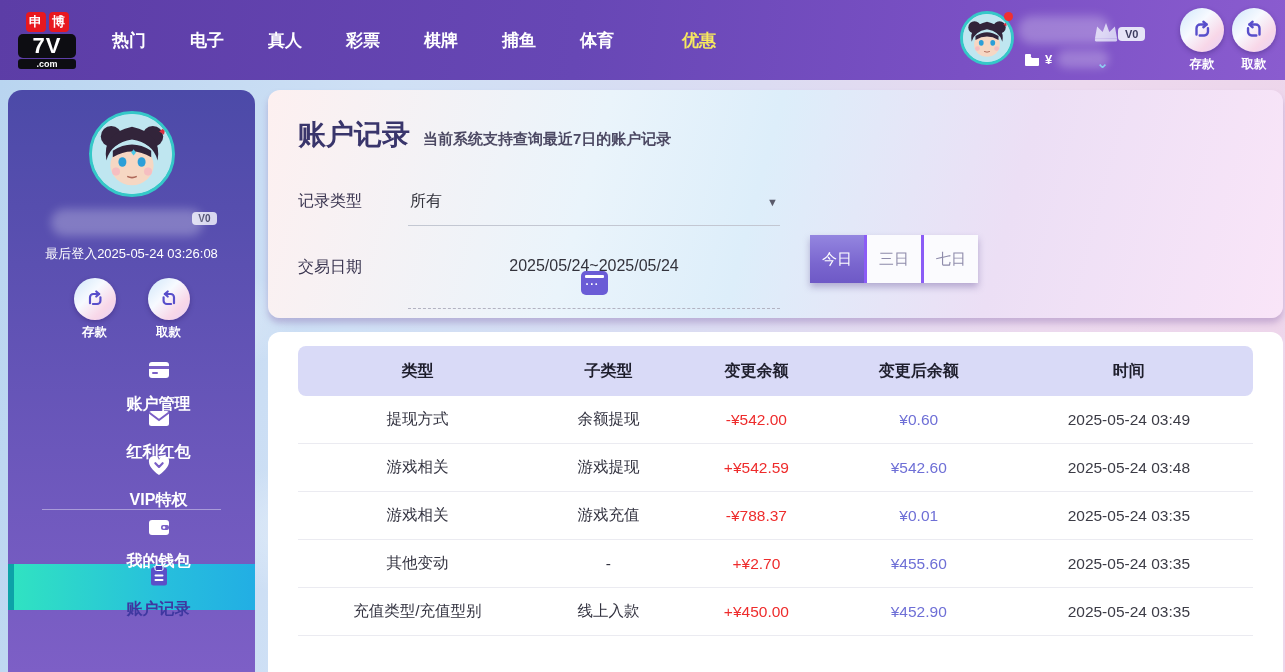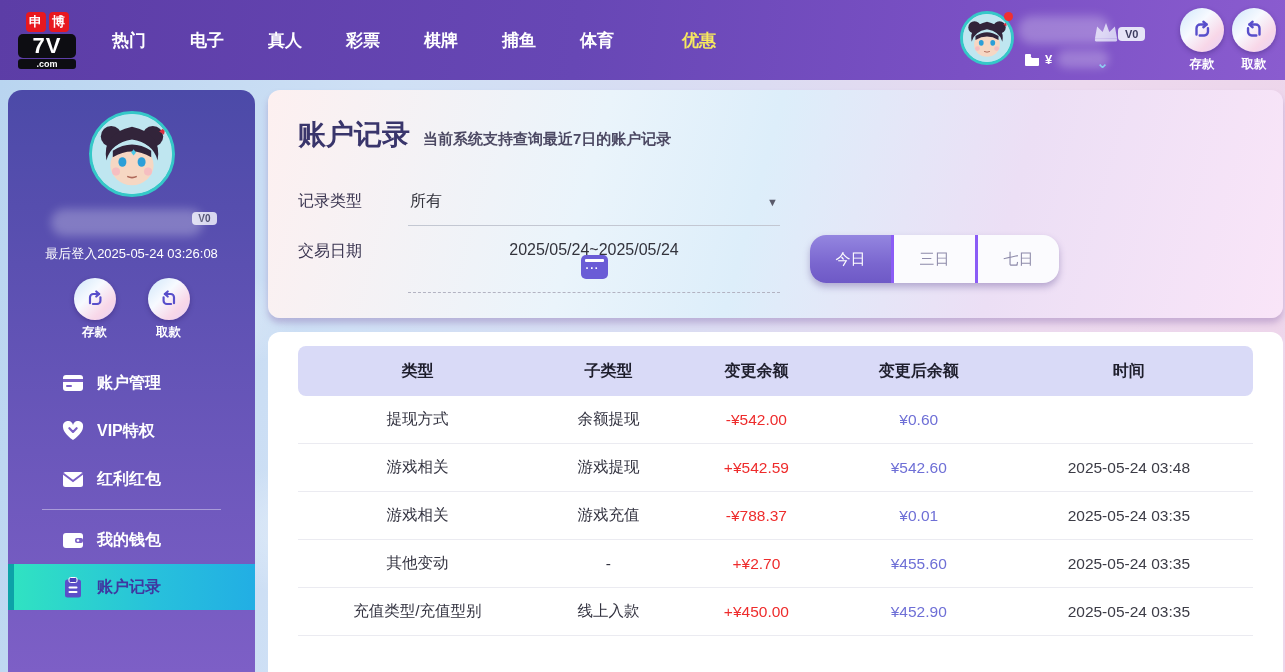--- a/index.html
+++ b/index.html
@@ -64,49 +64,49 @@
   .sb-name-wrap { position:relative; margin-top:12px; width:170px; height:28px; }
   .sb-vip-badge { position:absolute; right:0; top:3px; background:#d8d7ef; color:#4b4b6e; font-size:10px;
     font-weight:bold; padding:1px 6px; border-radius:4px; }
   .sb-name-blob { position:absolute; left:4px; top:0; width:152px; height:27px; }
   .sb-login { margin-top:8px; color:#fff; font-size:13px; }
   .sb-actions { margin-top:15px; display:flex; gap:22px; }
   .sb-action { width:52px; text-align:center; }
   .sb-action .round-btn { width:42px; height:42px; margin:0 auto; }
   .sb-menu { margin-top:18px; width:100%; }
   .sb-item { height:48px; display:flex; align-items:center; gap:13px; padding-left:54px;
-    color:#fff; font-size:16px; font-weight:bold; cursor:pointer; }
+    color:#fff; font-size:16px; font-weight:bold; cursor:pointer;flex-direction:column; }
   .sb-item .sb-icon { width:22px; height:22px; display:flex; align-items:center; justify-content:center; flex:none; }
   .sb-divider { height:1px; background:rgba(255,255,255,.4); margin:6px 34px; }
   .sb-item.active { background:linear-gradient(90deg,#30e2c2 0%,#27c0dc 60%,#22aee4 100%);
     border-left:6px solid #0da2a8; padding-left:48px; color:#3f37a0; height:46px; }
 
   
   .main { position:absolute; left:268px; top:10px; width:1015px; height:582px; z-index:5; }
   .filter-panel { position:relative; height:228px; border-radius:12px;
     background:linear-gradient(105deg,#fdf0f0 0%,#eaf4fb 32%,#ddeefa 48%,#ecdff5 72%,#f9e5f8 100%);
     box-shadow:0 5px 6px rgba(130,95,165,.35); padding:26px 30px; }
   .title-row { display:flex; align-items:baseline; gap:13px; }
   .page-title { font-size:28px; font-weight:bold; color:#39356b; }
   .page-subtitle { font-size:15px; font-weight:bold; color:#4c4963; }
   .filter-row { position:absolute; left:30px; display:flex; align-items:flex-start;justify-content:space-between; }
-  .filter-row1 { top:98px; } .filter-row2 { top:148px; }
+  .filter-row1 { top:98px; } .filter-row2 { top:164px; }
   .filter-label { width:110px; font-size:16px; color:#3a3550; padding-top:3px; }
   .filter-field { width:372px; display:flex; justify-content:space-between; align-items:center;
     padding:3px 2px 13px 2px; cursor:pointer; }
   .field-solid { border-bottom:1px solid #c3c7d2; }
   .field-dashed { border-bottom:1px dashed #b3b3c2;flex-direction:column; }
   .filter-value { font-size:16px; color:#33333c; }
   .caret-down { color:#5a5a6a; font-size:11px; }
   .cal-icon { width:27px; height:24px; background:#6a5cd6; border-radius:5px; position:relative; margin-top:-4px; }
   .cal-icon::before { content:""; position:absolute; top:4px; left:4px; right:4px; height:3px; background:#fff; border-radius:1px; }
   .cal-icon::after { content:"···\A···"; white-space:pre; position:absolute; top:3px; left:5px; color:#fff;
     font-size:11px; font-weight:bold; line-height:7px; letter-spacing:1px; }
-  .range-group { position:absolute; left:542px; top:145px; width:249px; height:48px; display:flex;
-    border-radius:16px; overflow:hidden; box-shadow:0 4px 7px rgba(100,80,150,.4); background:#fbfbfe; }
+  .range-group { position:absolute; left:542px; top:145px; width:168px; height:48px; display:flex;
+    border-radius:0; overflow:hidden; box-shadow:0 4px 7px rgba(100,80,150,.4); background:#fbfbfe; }
   .range-btn { flex:1; display:flex; align-items:center; justify-content:center; font-size:15px;
     color:#8f8cab; cursor:pointer; border-left:3px solid #8b5cf6; }
   .range-btn:first-child { border-left:none; }
   .range-btn.active { background:linear-gradient(180deg,#9486e0 0%,#7a66cf 60%,#6e59c6 100%); color:#fff; }
 
   .table-panel { margin-top:14px; height:340px; background:#fff; border-radius:12px 12px 0 0;
     padding:14px 30px 0 30px; }
   .thead { height:50px; background:#d9daf7; border-radius:8px; display:flex; align-items:center; }
   .th { font-size:16px; font-weight:bold; color:#1e1e2c; text-align:center; }
   .trow { height:48px; display:flex; align-items:center; border-bottom:1px solid #ebebf1; }
@@ -251,35 +251,35 @@
             <svg width="22" height="18" viewBox="0 0 22 18">
                 <rect x="1" y="1" width="20" height="16" rx="3" fill="#fff"></rect>
                 <rect x="1" y="5" width="20" height="3" fill="#7a5fc6"></rect>
                 <rect x="4" y="11" width="6" height="2" rx="1" fill="#7a5fc6"></rect>
               </svg>
           </span>
           <span>账户管理</span>
         </div>
         <div class="sb-item">
           <span class="sb-icon">
+            <svg width="22" height="17" viewBox="0 0 22 17">
+                <rect x="1" y="1" width="20" height="15" rx="2.5" fill="#fff"></rect>
+                <path d="M1 2.5 L11 10 L21 2.5" stroke="#7a5fc6" stroke-width="2" fill="none"></path>
+              </svg>
+          </span>
+          <span>红利红包</span>
+        </div>
+        <div class="sb-item">
+          <span class="sb-icon">
             <svg width="22" height="20" viewBox="0 0 24 22">
                 <path d="M12 21 C4 15 1 10 1 6.5 A5.5 5.5 0 0 1 12 4.5 A5.5 5.5 0 0 1 23 6.5 C23 10 20 15 12 21 Z" fill="#fff"></path>
                 <path d="M8 8 l4 4 4 -4" stroke="#7a5fc6" stroke-width="2.4" fill="none" stroke-linecap="round" stroke-linejoin="round"></path>
               </svg>
           </span>
           <span>VIP特权</span>
-        </div>
-        <div class="sb-item">
-          <span class="sb-icon">
-            <svg width="22" height="17" viewBox="0 0 22 17">
-                <rect x="1" y="1" width="20" height="15" rx="2.5" fill="#fff"></rect>
-                <path d="M1 2.5 L11 10 L21 2.5" stroke="#7a5fc6" stroke-width="2" fill="none"></path>
-              </svg>
-          </span>
-          <span>红利红包</span>
         </div>
         <div class="sb-divider"></div>
         <div class="sb-item">
           <span class="sb-icon">
             <svg width="22" height="18" viewBox="0 0 22 18">
                 <rect x="1" y="2" width="20" height="15" rx="3" fill="#fff"></rect>
                 <rect x="13" y="7" width="8" height="5" rx="2" fill="#7a5fc6"></rect>
                 <circle cx="16" cy="9.5" r="1.3" fill="#fff"></circle>
               </svg>
           </span>
@@ -337,20 +337,21 @@
           <div class="th c3">变更余额</div>
           <div class="th c4">变更后余额</div>
           <div class="th c5">时间</div>
         </div>
 
         <div class="trow">
           <div class="td c1">提现方式</div>
           <div class="td c2">余额提现</div>
           <div class="td c3 neg-pos">-¥542.00</div>
           <div class="td c4 bal">¥0.60</div>
+          <div class="td c5 time">2025-05-24 03:49</div>
         </div>
         <div class="trow">
           <div class="td c1">游戏相关</div>
           <div class="td c2">游戏提现</div>
           <div class="td c3 neg-pos">+¥542.59</div>
           <div class="td c4 bal">¥542.60</div>
           <div class="td c5 time">2025-05-24 03:48</div>
         </div>
         <div class="trow">
           <div class="td c1">游戏相关</div>

